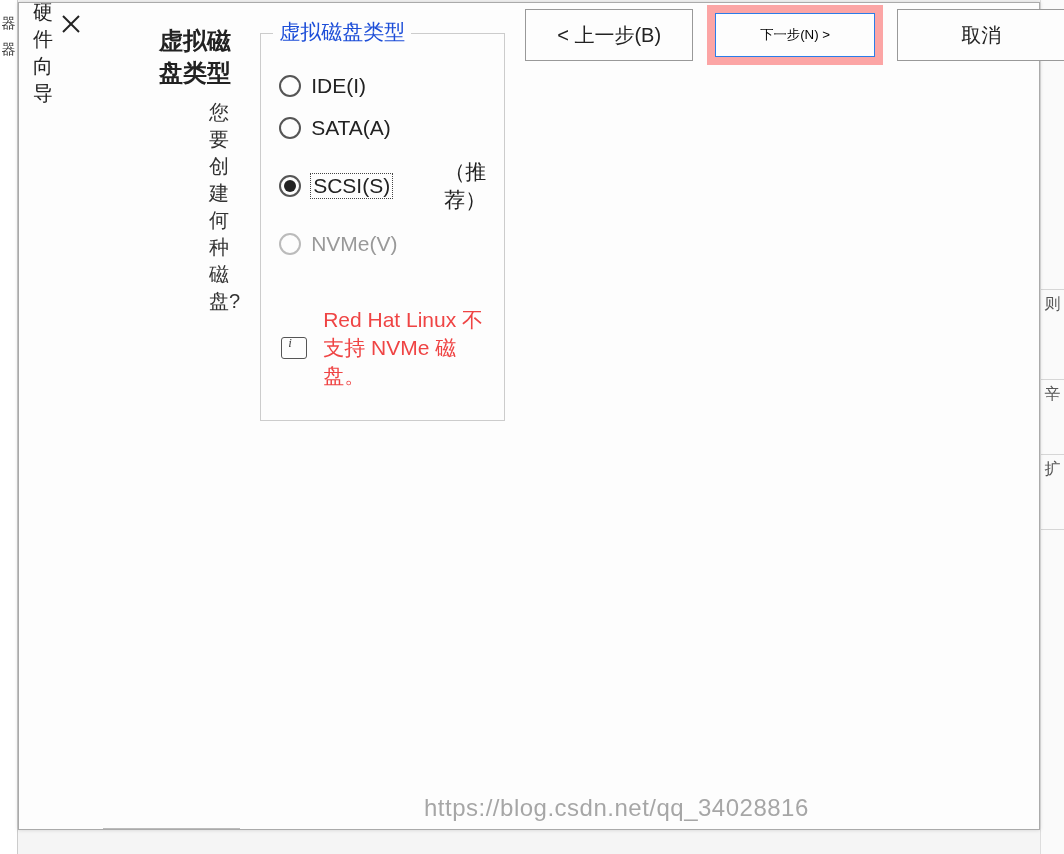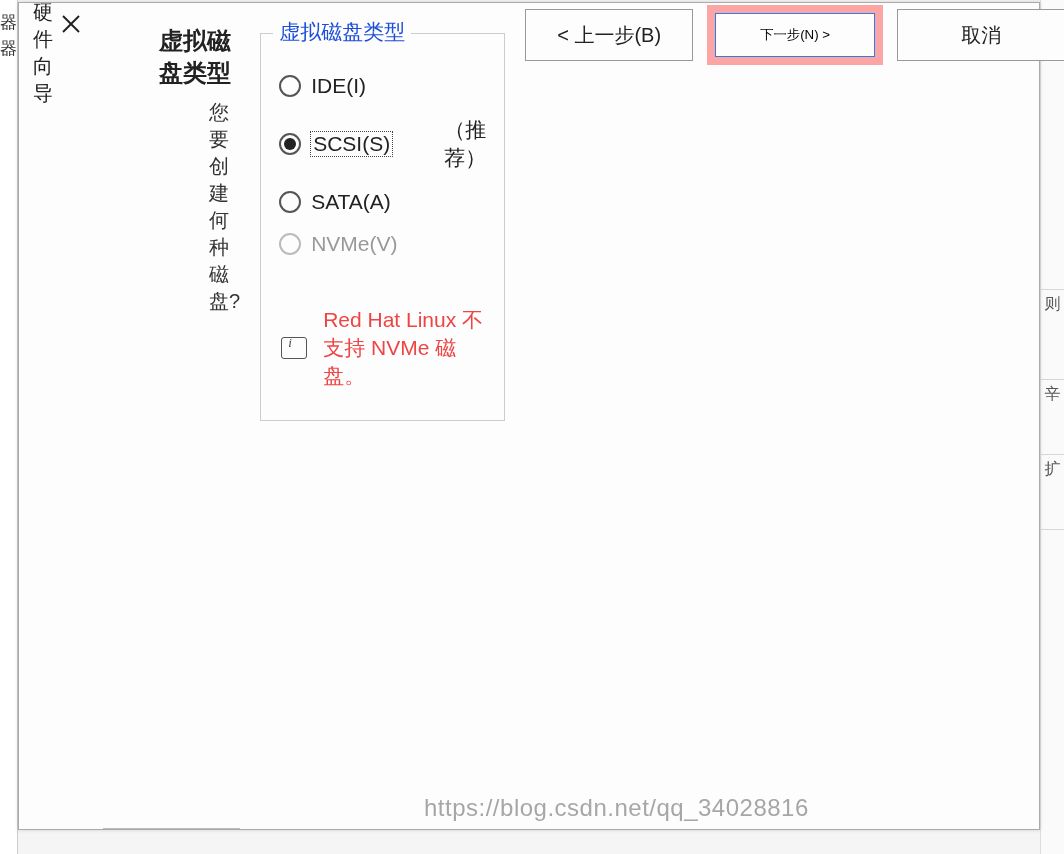--- a/index.html
+++ b/index.html
@@ -16,21 +16,21 @@
       overflow: hidden;
     }
     .left-edge {
       position: absolute;
       left: 0;
       top: 0;
       width: 18px;
       height: 100%;
       background: #fff;
       border-right: 1px solid #ccc;
-      font-size: 17px;
+      font-size: 14px;
       color: #333;
       padding-top: 10px;
       text-align: center;
       line-height: 26px;
     }
     .dialog {
       position: absolute;
       left: 18px;
       top: 2px;
       width: 1022px;
@@ -261,30 +261,30 @@
   <div class="content">
     <div class="fieldset">
       <div class="legend">虚拟磁盘类型</div>
 
       <div class="radio-row">
         <span class="radio"></span>
         <span class="radio-label">IDE(I)</span>
       </div>
 
       <div class="radio-row">
+        <span class="radio"></span>
+        <span class="radio-label">SATA(A)</span>
+      </div>
+
+      <div class="radio-row">
         <span class="radio">
             <span class="dot"></span>
           </span>
         <span class="radio-label focused">SCSI(S)</span>
         <span class="recommend">（推荐）</span>
-      </div>
-
-      <div class="radio-row">
-        <span class="radio"></span>
-        <span class="radio-label">SATA(A)</span>
       </div>
 
       <div class="radio-row">
         <span class="radio disabled"></span>
         <span class="radio-label disabled">NVMe(V)</span>
       </div>
 
       <div class="info-row">
         <span class="info-icon"></span>
         <span class="info-text">Red Hat Linux 不支持 NVMe 磁盘。</span>

